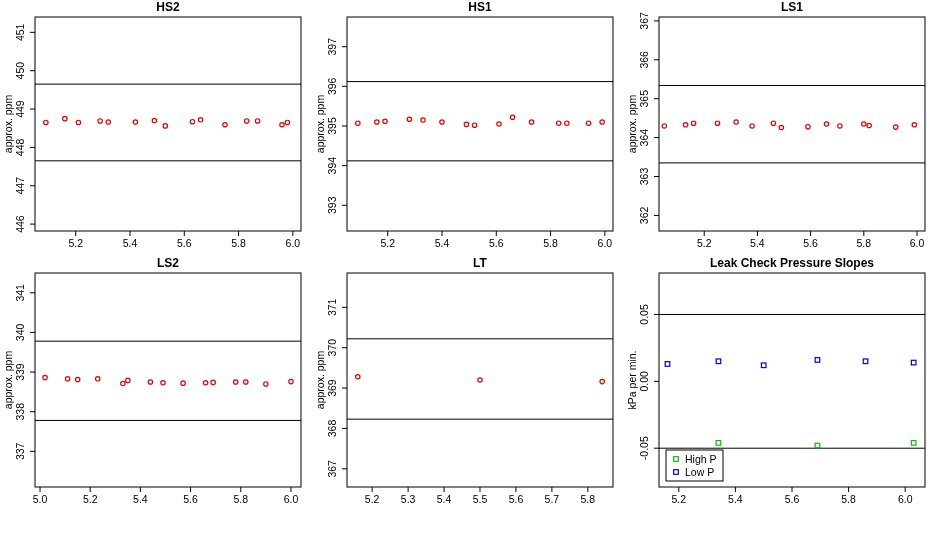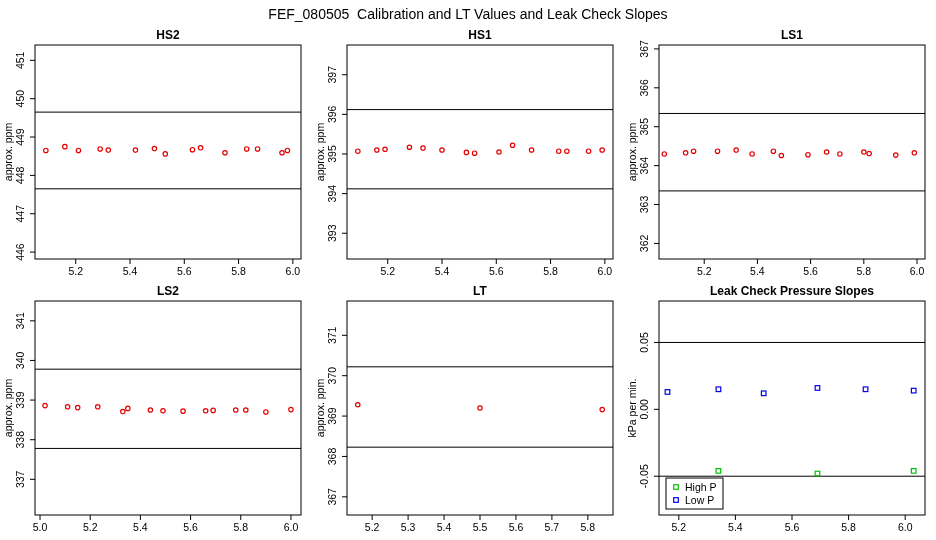--- a/index.html
+++ b/index.html
@@ -27,21 +27,20 @@
   }
   svg .tick-label{font-size:10.5px;}
   svg .panel-title{font-size:12px;font-weight:bold;}
   svg .axis-label{font-size:10.5px;}
   svg .legend-label{font-size:10.5px;}
 </style>
 </head>
 <body>
 
 <div class="figure">
-  <div class="fig-title">FEF_080505  Calibration and LT Values and Leak Check Slopes</div>
   <div class="grid">
     <svg width="312" height="256">
         <g>
           <line x1="35" y1="84.11469534050198" x2="301" y2="84.11469534050198" stroke="#000000" stroke-width="1"></line>
           <line x1="35" y1="160.81720430107566" x2="301" y2="160.81720430107566" stroke="#000000" stroke-width="1"></line>
         </g>
         <g>
           <line x1="75.7142857142858" y1="231" x2="75.7142857142858" y2="236" stroke="#000000" stroke-width="1"></line>
           <text x="75.7142857142858" y="247" text-anchor="middle" class="tick-label">5.2</text>
           <line x1="130.0000000000001" y1="231" x2="130.0000000000001" y2="236" stroke="#000000" stroke-width="1"></line>

